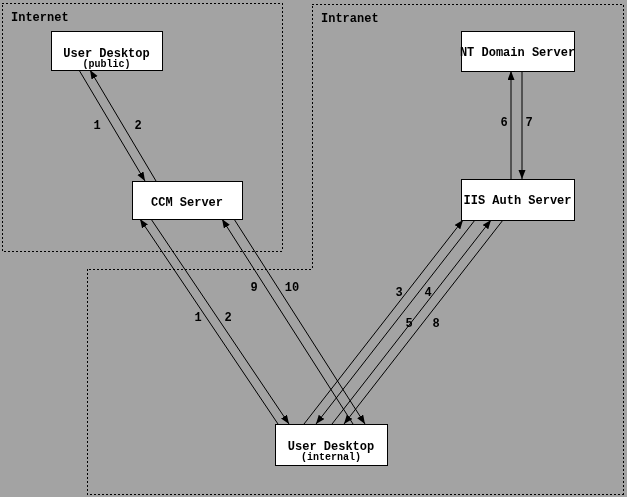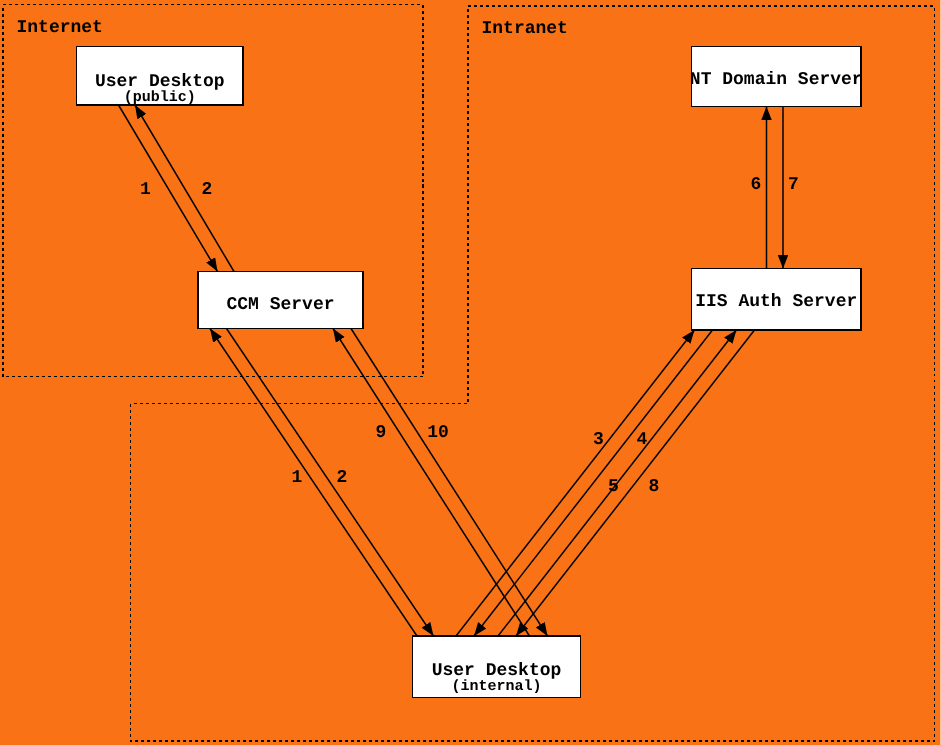--- a/index.html
+++ b/index.html
@@ -7,21 +7,21 @@
     padding: 0;
     width: 627px;
     height: 497px;
     overflow: hidden;
     background: #ffffff;
   }
   .stage {
     position: relative;
     width: 627px;
     height: 497px;
-    background: #f97316;
+    background: #a3a3a3;
   }
   svg { display: block; }
   .zone-outline {
     fill: none;
     stroke: #000000;
     stroke-width: 1;
     stroke-dasharray: 2 2;
     shape-rendering: crispEdges;
   }
   .node-box {

